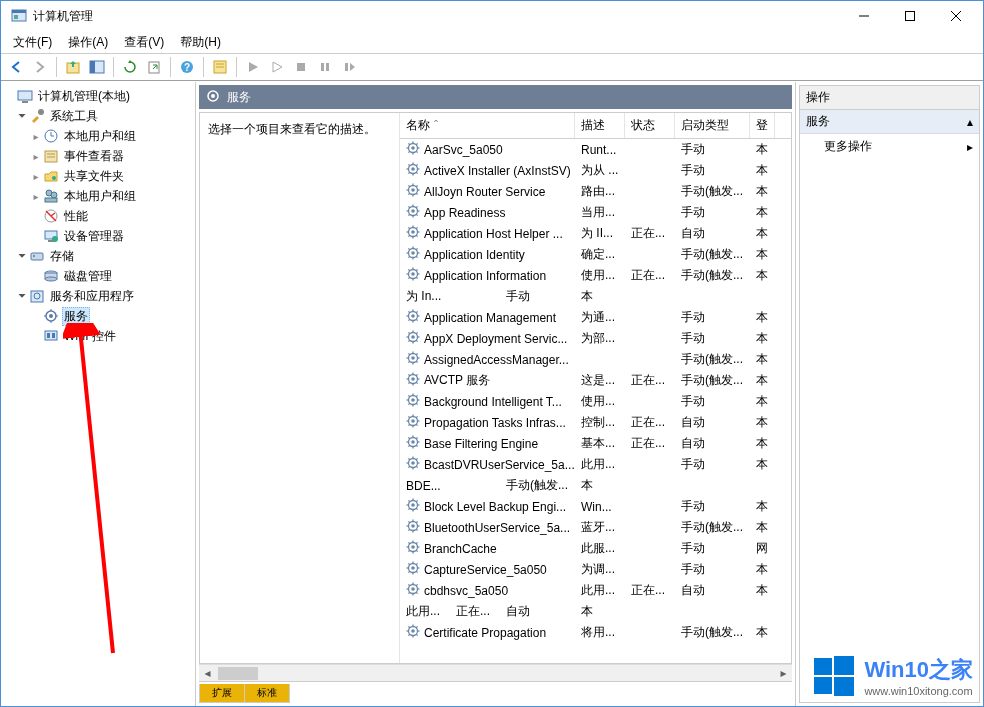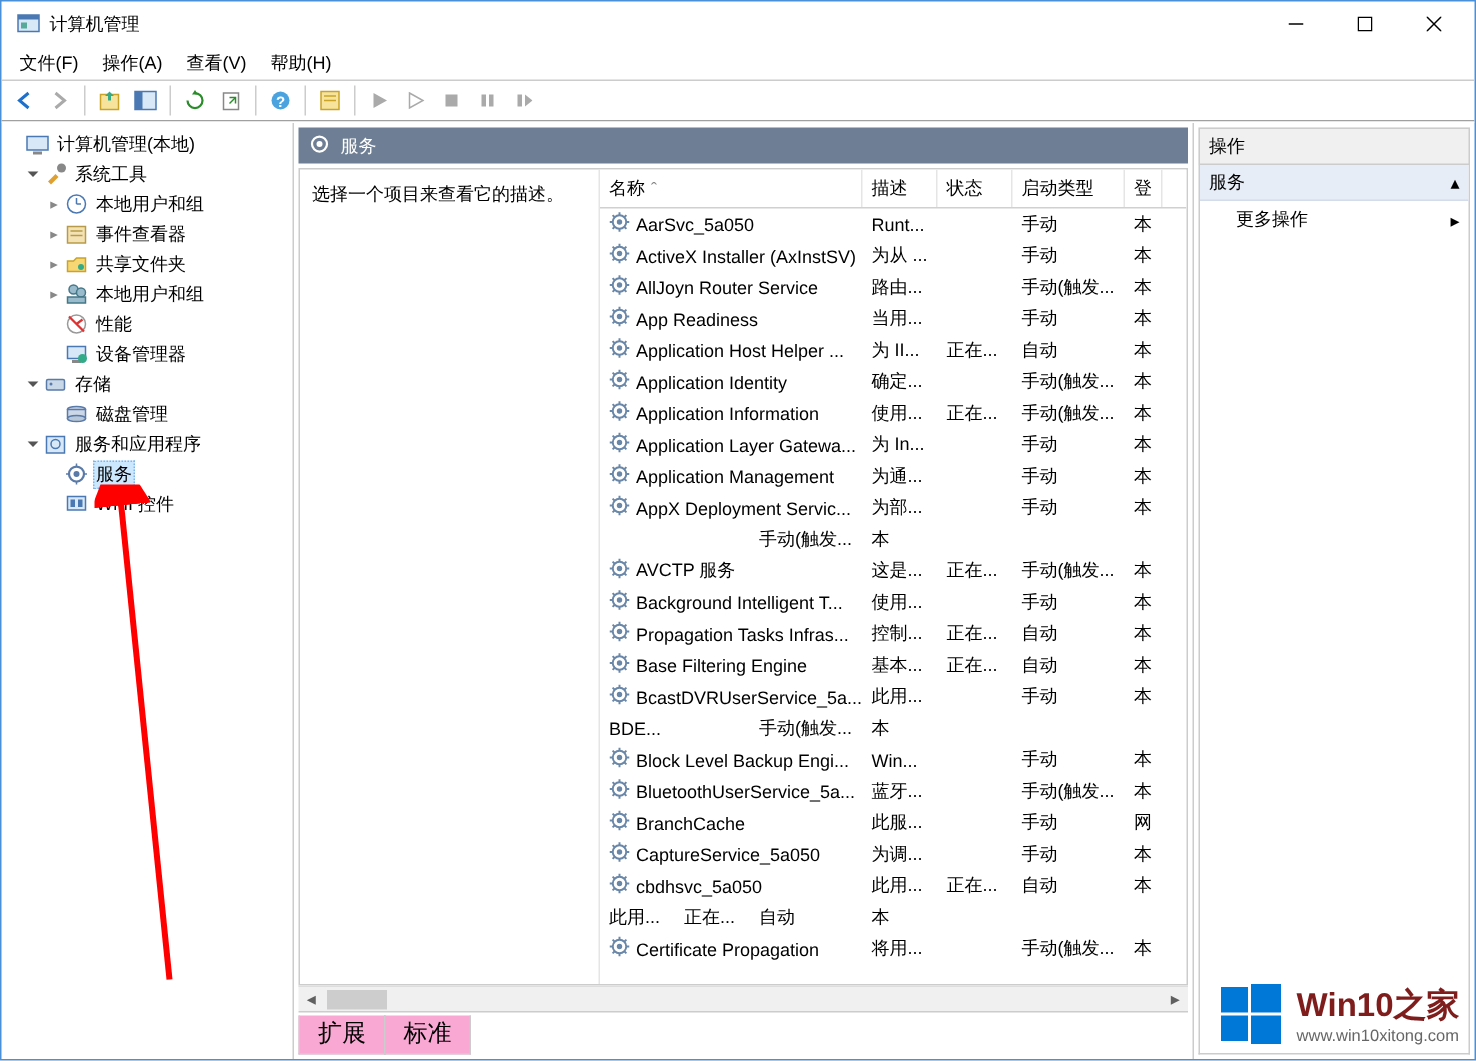--- a/index.html
+++ b/index.html
@@ -50,37 +50,37 @@
 .c-desc { width: 50px; }
 .c-status { width: 50px; }
 .c-start { width: 75px; }
 .c-logon { width: 25px; }
 
 .hscroll { height: 17px; background: #f0f0f0; border-top: 1px solid #ddd; display: flex; align-items: center; margin: 0 3px; }
 .hscroll .thumb { width: 40px; height: 13px; background: #cdcdcd; margin-left: 2px; }
 .hscroll .arrow { width: 17px; height: 17px; display: flex; align-items: center; justify-content: center; color: #606060; }
 
 .tabs { display: flex; margin: 2px 3px 3px; }
-.tab { border: 1px solid #ccc; border-top: none; padding: 2px 12px; background: #f9a8d4; font-size: 16px; cursor: default; }
+.tab { border: 1px solid #ccc; border-top: none; padding: 2px 12px; background: #eab308; font-size: 10px; cursor: default; }
 .tab + .tab { margin-left: -1px; }
 .tabline { border-top: 1px solid #ccc; margin: 0 3px; }
 
 
 .actions-header { background: #f0f0f0; border: 1px solid #ccc; margin: 3px 3px 0; padding: 3px 6px; font-weight: normal; }
 .actions-body { border: 1px solid #ccc; border-top: none; margin: 0 3px 3px; flex: 1; }
 .actions-group-title { background: #e7edf6; padding: 3px 6px; display: flex; justify-content: space-between; align-items: center; border-bottom: 1px solid #d4dceb; }
 .actions-item { padding: 4px 6px 4px 24px; cursor: default; display: flex; align-items: center; gap: 6px; }
 
 
 .red-arrow { position: absolute; left: 62px; top: 322px; pointer-events: none; }
 
 
 .watermark { position: absolute; right: 10px; bottom: 8px; display: flex; align-items: center; gap: 8px; }
 .watermark .logo { width: 44px; height: 44px; }
-.watermark .txt1 { font-size: 22px; font-weight: bold; color: #7f1d1d; }
+.watermark .txt1 { font-size: 22px; font-weight: bold; color: #3b82f6; }
 .watermark .txt2 { font-size: 11px; color: #666; }
 
 .gear-icon { display:inline-block; }
 </style>
 </head>
 <body>
 
 <div class="titlebar">
   <span class="app-icon">
     <svg width="16" height="16" viewBox="0 0 16 16">
@@ -563,37 +563,20 @@
                     </g>
                   </svg></span>
                 <span>Application Information</span>
               </div>
               <div class="cell c-desc">使用...</div>
               <div class="cell c-status">正在...</div>
               <div class="cell c-start">手动(触发...</div>
               <div class="cell c-logon">本</div>
             </div>
             <div class="list-row">
-              <div class="cell c-name">
-                <span class="gear-icon"><svg width="14" height="14">
-                    <circle cx="7" cy="7" r="4.5" fill="none" stroke="#6a87a8" stroke-width="1.3"></circle>
-                    <circle cx="7" cy="7" r="1.8" fill="#6a87a8"></circle>
-                    <g stroke="#6a87a8" stroke-width="1.3">
-                      <line x1="7" y1="0.5" x2="7" y2="2.5"></line>
-                      <line x1="7" y1="11.5" x2="7" y2="13.5"></line>
-                      <line x1="0.5" y1="7" x2="2.5" y2="7"></line>
-                      <line x1="11.5" y1="7" x2="13.5" y2="7"></line>
-                      <line x1="2.4" y1="2.4" x2="3.8" y2="3.8"></line>
-                      <line x1="10.2" y1="10.2" x2="11.6" y2="11.6"></line>
-                      <line x1="11.6" y1="2.4" x2="10.2" y2="3.8"></line>
-                      <line x1="3.8" y1="10.2" x2="2.4" y2="11.6"></line>
-                    </g>
-                  </svg></span>
-                <span>Application Layer Gatewa...</span>
-              </div>
               <div class="cell c-desc">为 In...</div>
               <div class="cell c-status"></div>
               <div class="cell c-start">手动</div>
               <div class="cell c-logon">本</div>
             </div>
             <div class="list-row">
               <div class="cell c-name">
                 <span class="gear-icon"><svg width="14" height="14">
                     <circle cx="7" cy="7" r="4.5" fill="none" stroke="#6a87a8" stroke-width="1.3"></circle>
                     <circle cx="7" cy="7" r="1.8" fill="#6a87a8"></circle>
@@ -632,20 +615,37 @@
                     </g>
                   </svg></span>
                 <span>AppX Deployment Servic...</span>
               </div>
               <div class="cell c-desc">为部...</div>
               <div class="cell c-status"></div>
               <div class="cell c-start">手动</div>
               <div class="cell c-logon">本</div>
             </div>
             <div class="list-row">
+              <div class="cell c-name">
+                <span class="gear-icon"><svg width="14" height="14">
+                    <circle cx="7" cy="7" r="4.5" fill="none" stroke="#6a87a8" stroke-width="1.3"></circle>
+                    <circle cx="7" cy="7" r="1.8" fill="#6a87a8"></circle>
+                    <g stroke="#6a87a8" stroke-width="1.3">
+                      <line x1="7" y1="0.5" x2="7" y2="2.5"></line>
+                      <line x1="7" y1="11.5" x2="7" y2="13.5"></line>
+                      <line x1="0.5" y1="7" x2="2.5" y2="7"></line>
+                      <line x1="11.5" y1="7" x2="13.5" y2="7"></line>
+                      <line x1="2.4" y1="2.4" x2="3.8" y2="3.8"></line>
+                      <line x1="10.2" y1="10.2" x2="11.6" y2="11.6"></line>
+                      <line x1="11.6" y1="2.4" x2="10.2" y2="3.8"></line>
+                      <line x1="3.8" y1="10.2" x2="2.4" y2="11.6"></line>
+                    </g>
+                  </svg></span>
+                <span>AssignedAccessManager...</span>
+              </div>
               <div class="cell c-desc"></div>
               <div class="cell c-status"></div>
               <div class="cell c-start">手动(触发...</div>
               <div class="cell c-logon">本</div>
             </div>
             <div class="list-row">
               <div class="cell c-name">
                 <span class="gear-icon"><svg width="14" height="14">
                     <circle cx="7" cy="7" r="4.5" fill="none" stroke="#6a87a8" stroke-width="1.3"></circle>
                     <circle cx="7" cy="7" r="1.8" fill="#6a87a8"></circle>

